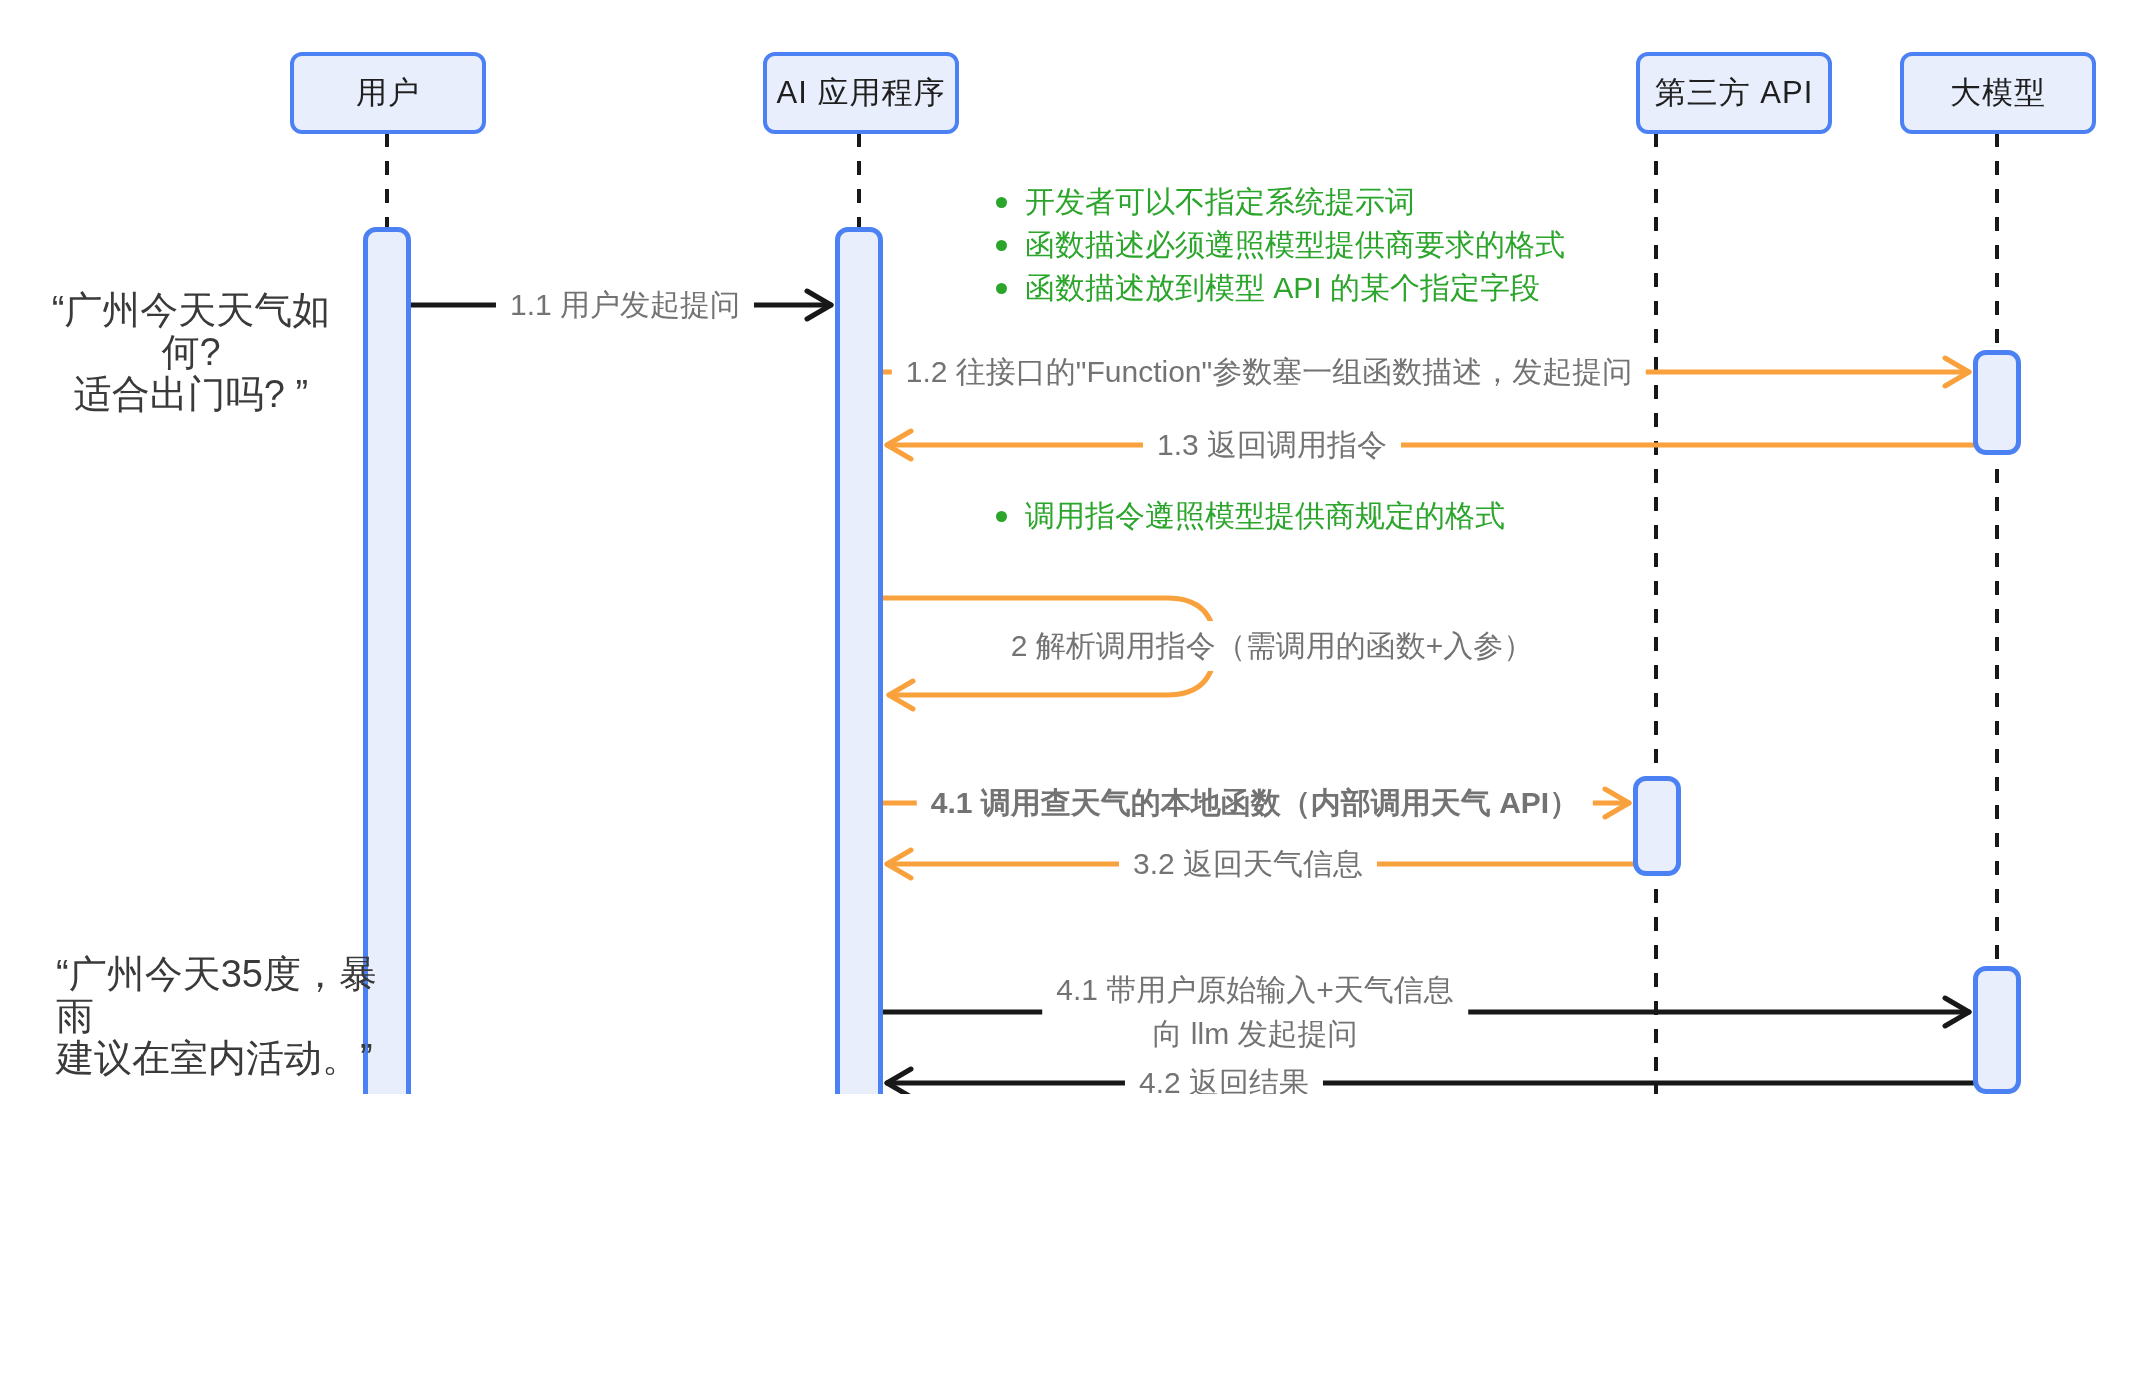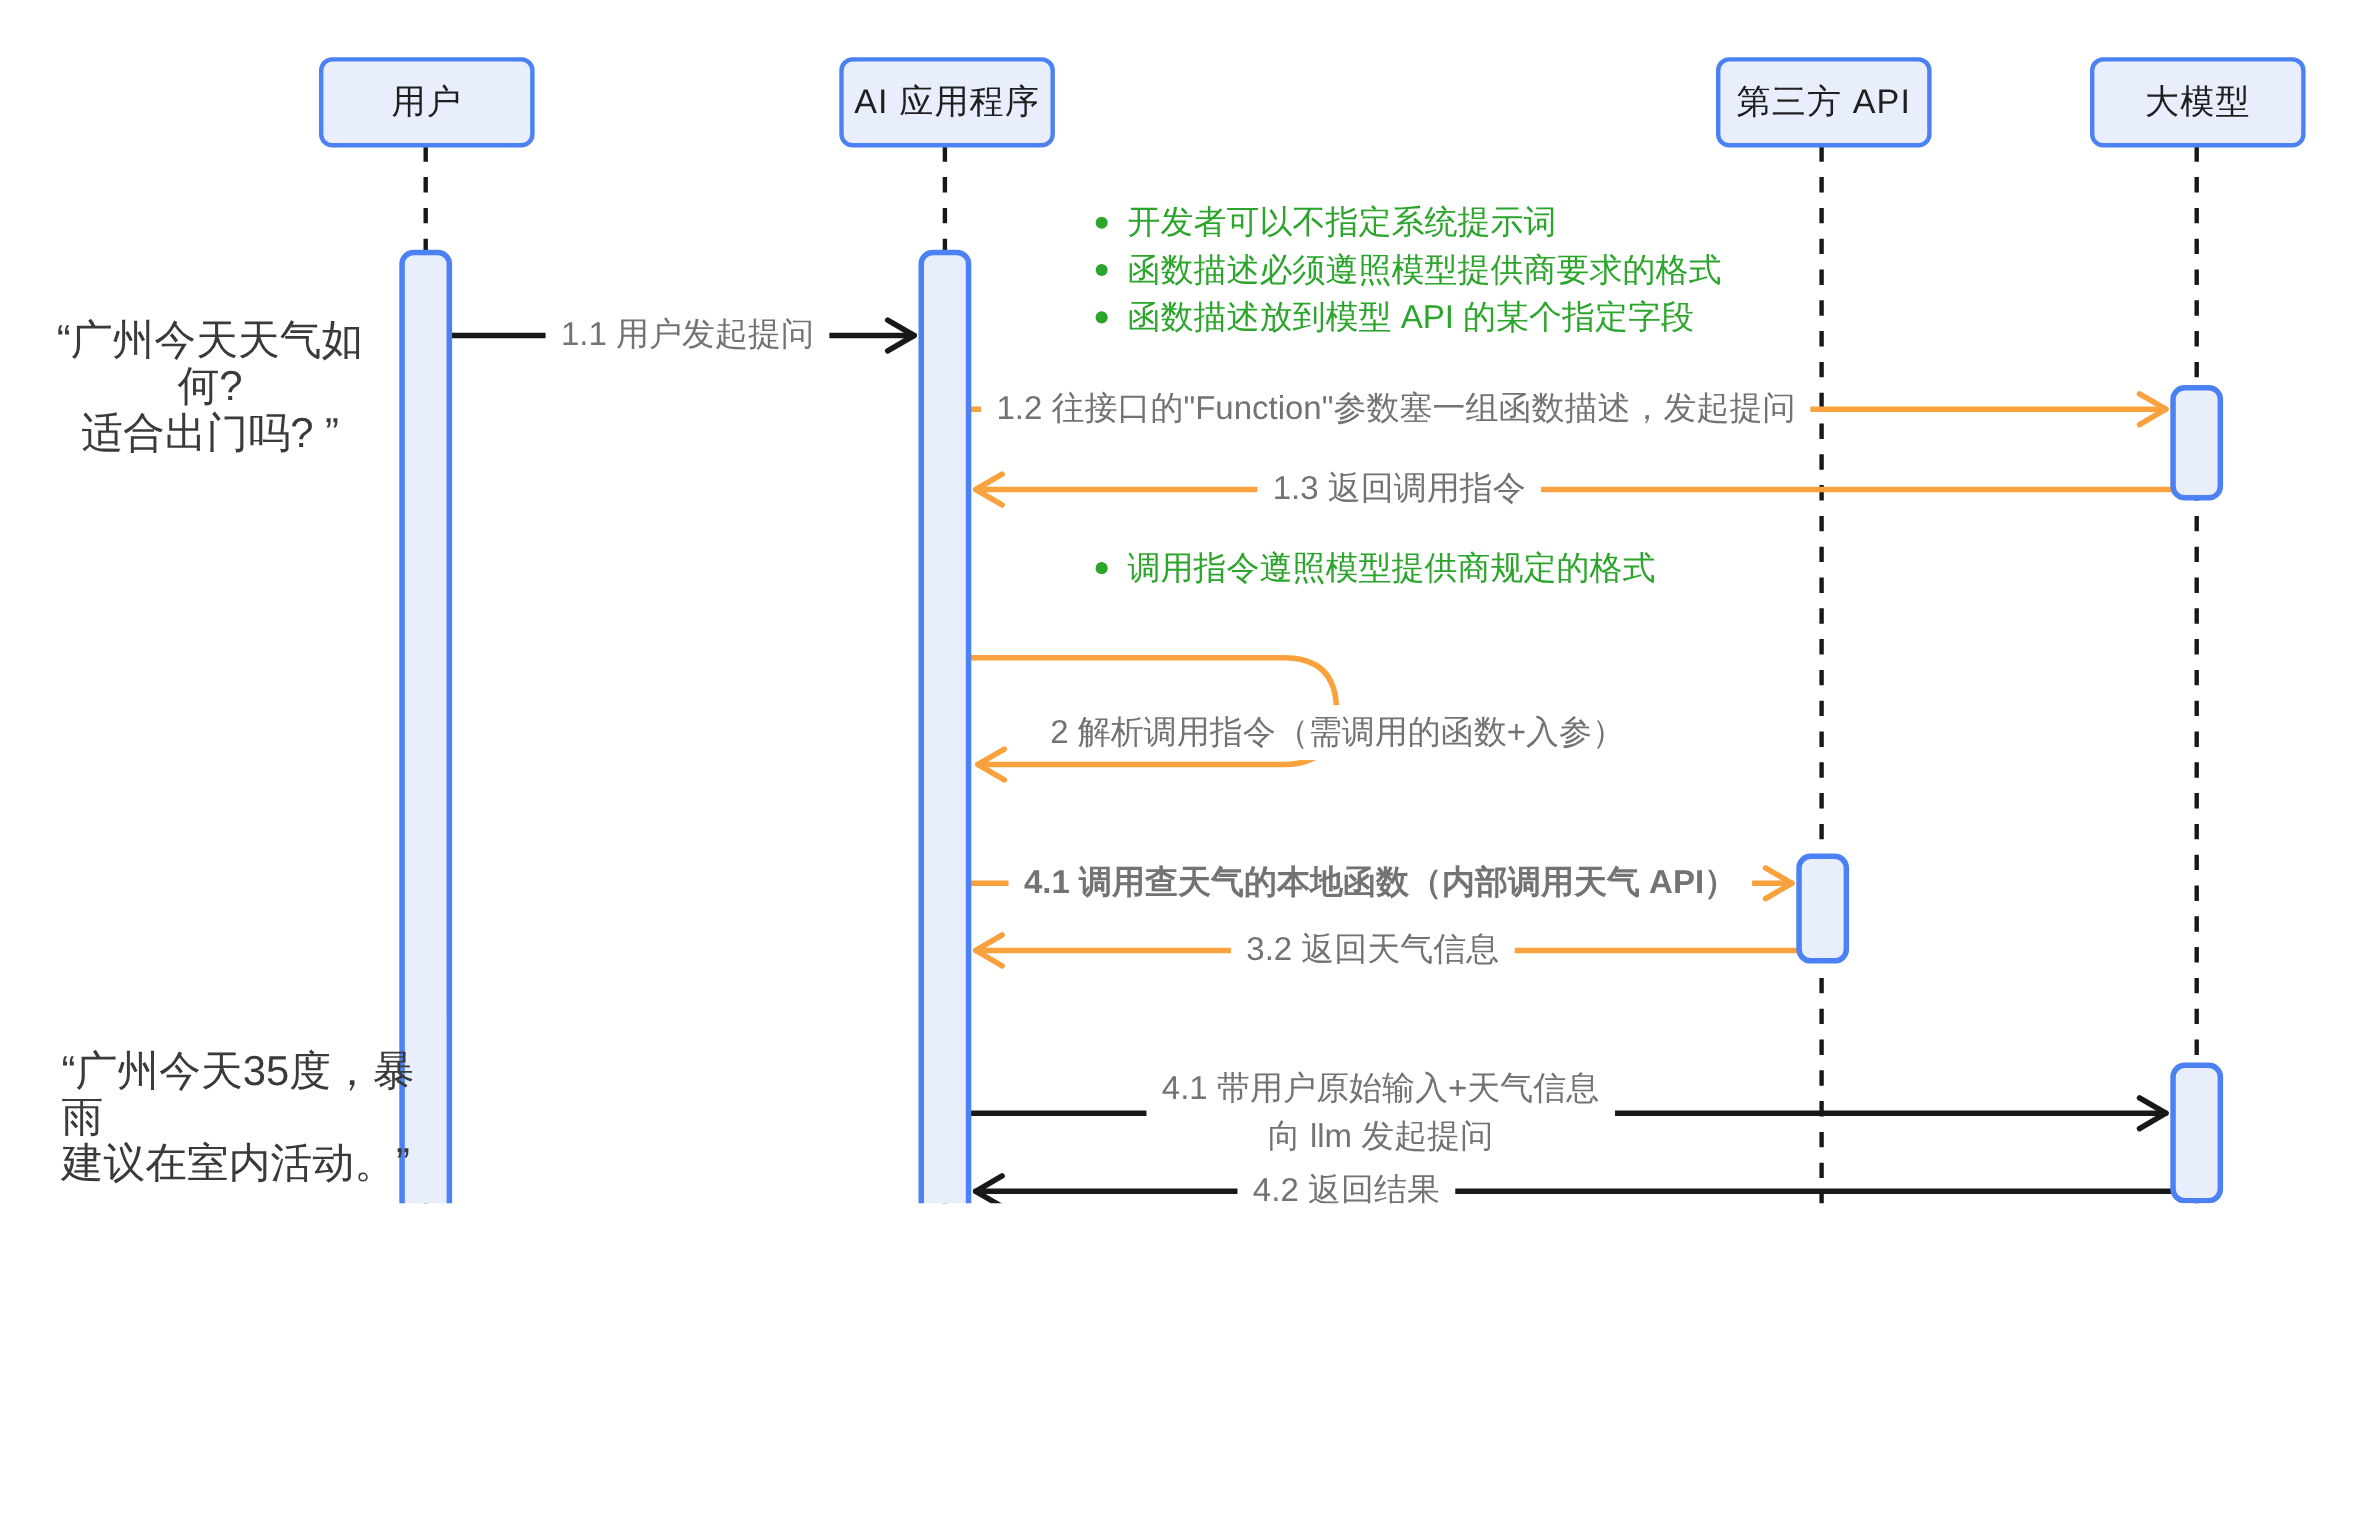--- a/index.html
+++ b/index.html
@@ -88,37 +88,37 @@
       </g>
     </g>
   </svg>
 
   <div class="actor" style="left:290px;">
       <span>用户</span>
     </div>
   <div class="actor" style="left:763px;">
       <span>AI 应用程序</span>
     </div>
-  <div class="actor" style="left:1560px;">
+  <div class="actor" style="left:1636px;">
       <span>第三方 API</span>
     </div>
   <div class="actor" style="left:1900px;">
       <span>大模型</span>
     </div>
 
   <div class="bar" style="left:363px;top:227px;width:48px;height:1006px;"></div>
   <div class="bar" style="left:835px;top:227px;width:48px;height:1006px;"></div>
   <div class="bar" style="left:1973px;top:350px;width:48px;height:105px;"></div>
   <div class="bar" style="left:1633px;top:776px;width:48px;height:100px;"></div>
   <div class="bar" style="left:1973px;top:966px;width:48px;height:128px;"></div>
 
   <div class="msg-label" style="left:625px;top:305px;">1.1 用户发起提问</div>
   <div class="msg-label" style="left:1269px;top:372px;">1.2 往接口的"Function"参数塞一组函数描述，发起提问</div>
   <div class="msg-label" style="left:1272px;top:445px;">1.3 返回调用指令</div>
-  <div class="msg-label" style="left:1216px;top:646px;margin-top:20px;">2 解析调用指令（需调用的函数+入参）</div>
+  <div class="msg-label" style="left:1272px;top:646px;">2 解析调用指令（需调用的函数+入参）</div>
   <div class="msg-label" style="left:1255px;top:803px;font-weight:bold;">4.1 调用查天气的本地函数（内部调用天气 API）</div>
   <div class="msg-label" style="left:1248px;top:864px;">3.2 返回天气信息</div>
   <div class="msg-label" style="left:1255px;top:1012px;">
     <div>4.1 带用户原始输入+天气信息</div>
     <div>向 llm 发起提问</div>
   </div>
   <div class="msg-label" style="left:1224px;top:1083px;">4.2 返回结果</div>
   <div class="msg-label" style="left:629px;top:1137px;">4.3 返回结果</div>
 
   <div class="note" style="left:996px;top:181px;">

